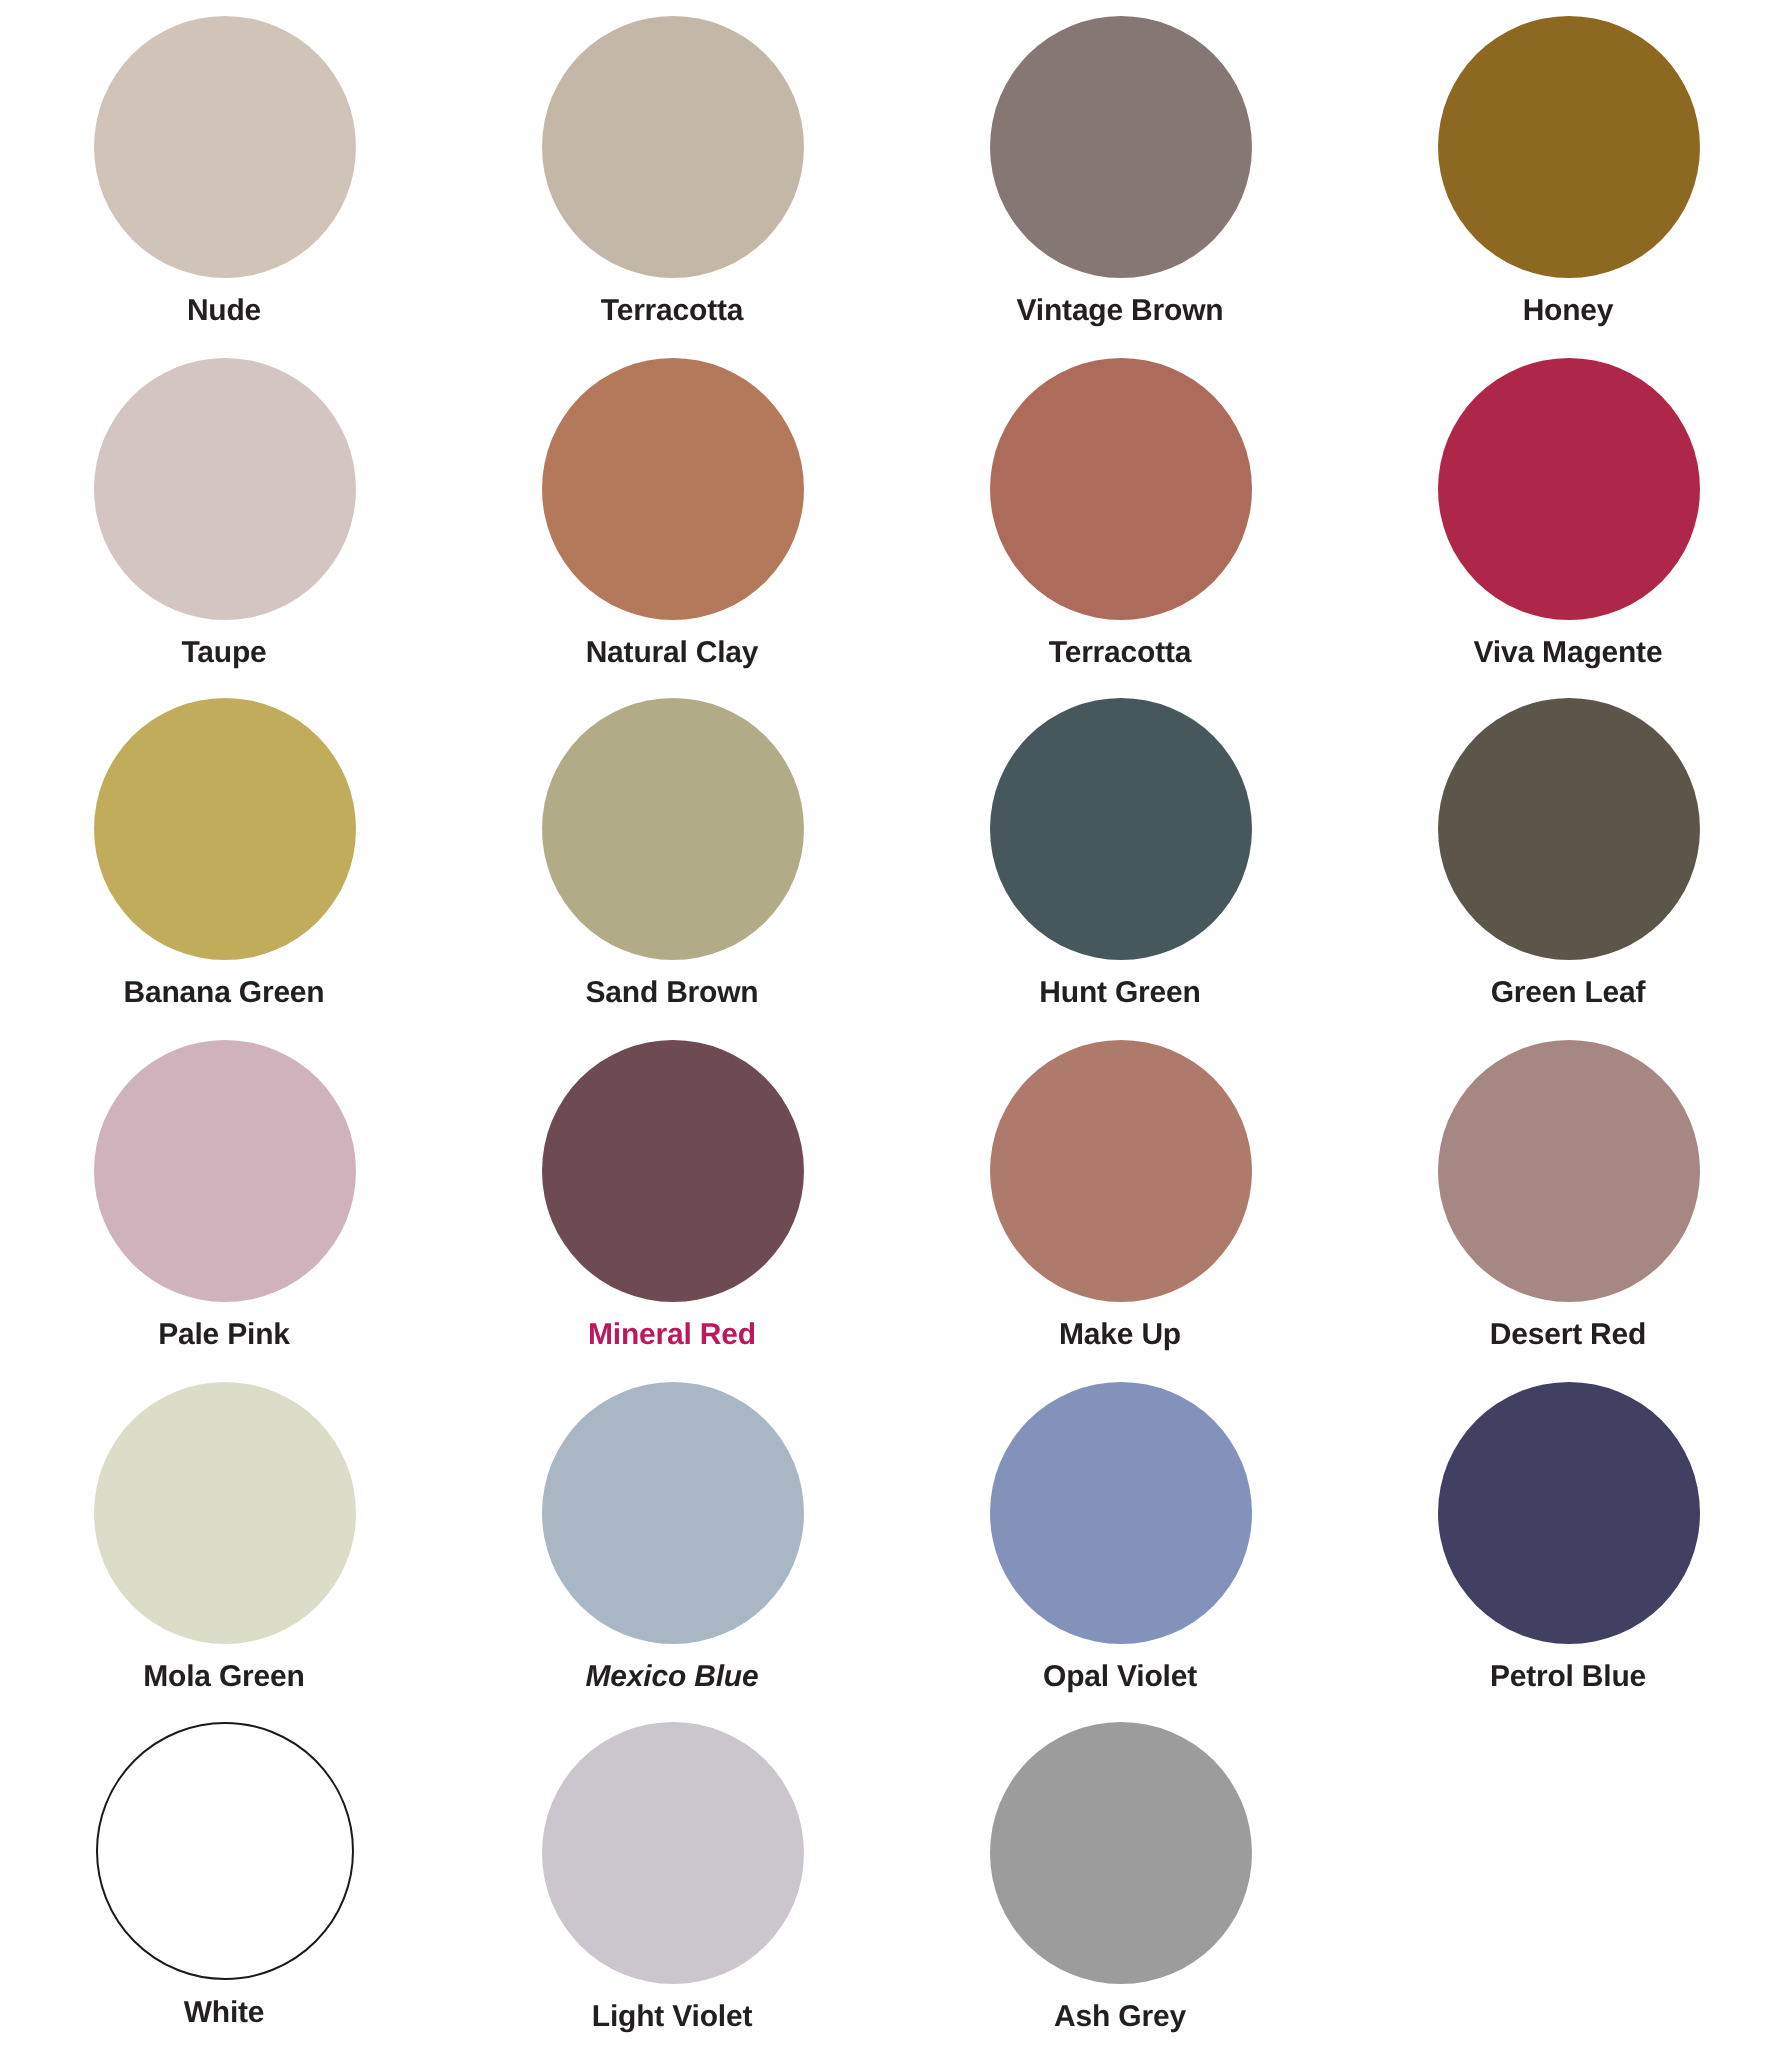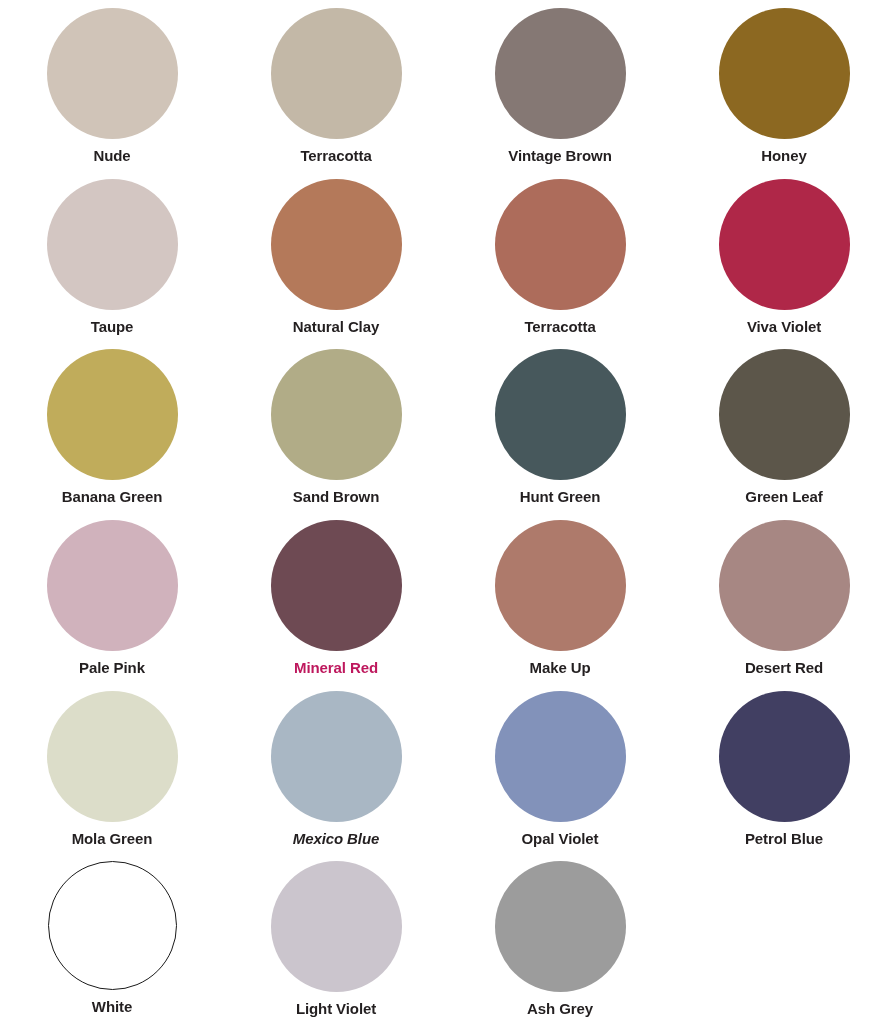--- a/index.html
+++ b/index.html
@@ -88,21 +88,21 @@
     <div class="swatch-cell">
       <div class="swatch-circle" style="background: rgb(180, 121, 90);"></div>
       <div class="swatch-label" style="color: rgb(35, 31, 32);">Natural Clay</div>
     </div>
     <div class="swatch-cell">
       <div class="swatch-circle" style="background: rgb(173, 108, 91);"></div>
       <div class="swatch-label" style="color: rgb(35, 31, 32);">Terracotta</div>
     </div>
     <div class="swatch-cell">
       <div class="swatch-circle" style="background: rgb(175, 39, 72);"></div>
-      <div class="swatch-label" style="color: rgb(35, 31, 32);">Viva Violet</div>
+      <div class="swatch-label" style="color: rgb(35, 31, 32);">Viva Magente</div>
     </div>
     <div class="swatch-cell">
       <div class="swatch-circle" style="background: rgb(192, 172, 91);"></div>
       <div class="swatch-label" style="color: rgb(35, 31, 32);">Banana Green</div>
     </div>
     <div class="swatch-cell">
       <div class="swatch-circle" style="background: rgb(177, 172, 135);"></div>
       <div class="swatch-label" style="color: rgb(35, 31, 32);">Sand Brown</div>
     </div>
     <div class="swatch-cell">

